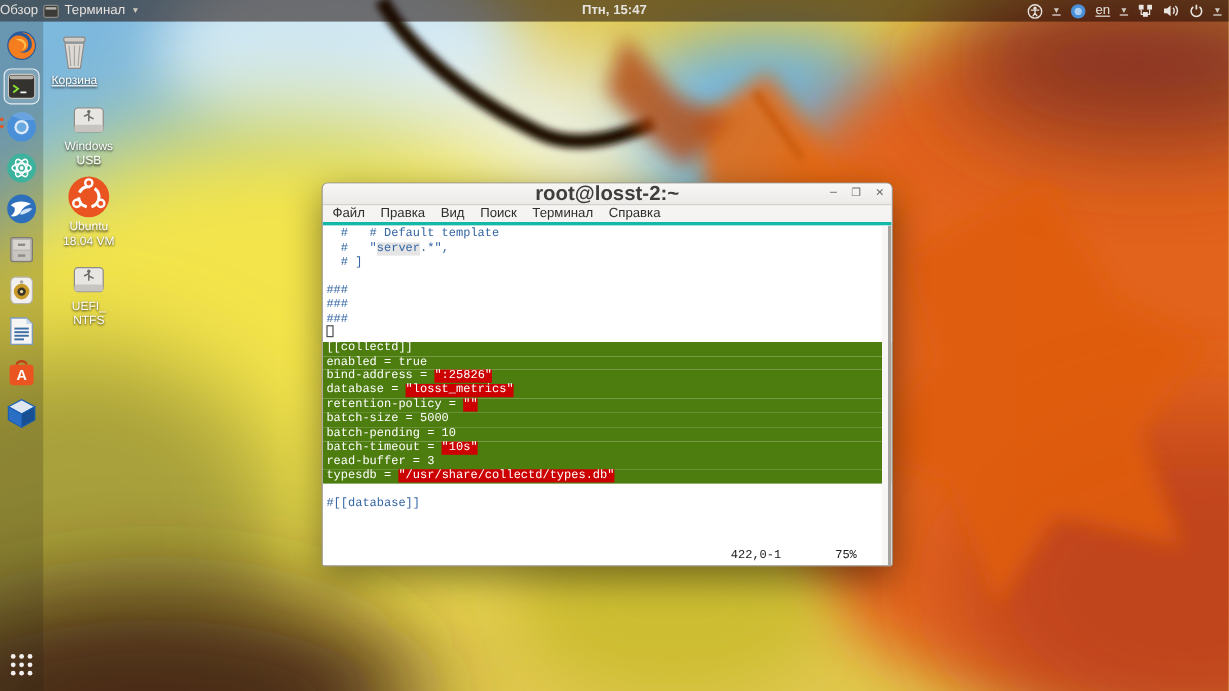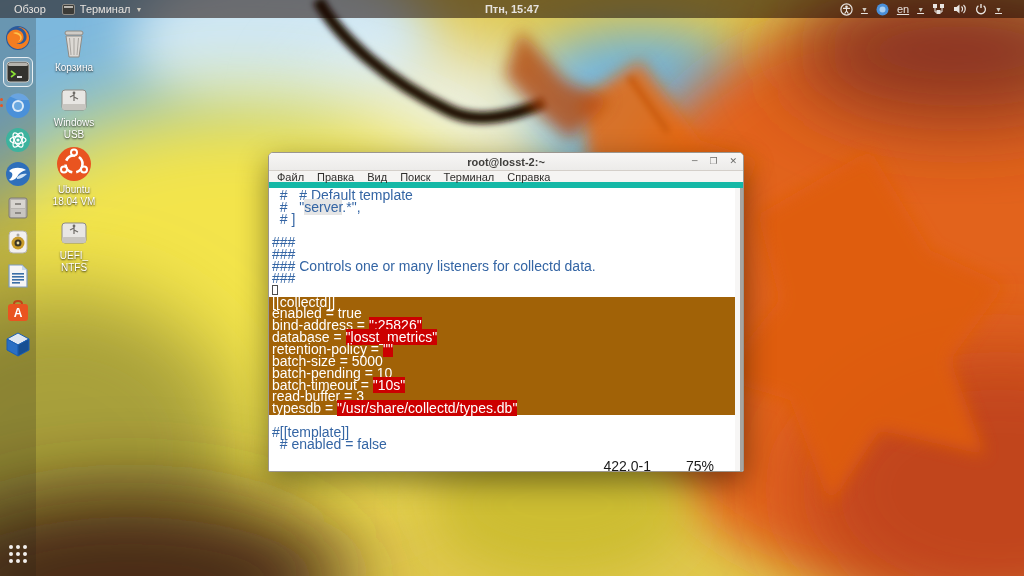--- a/index.html
+++ b/index.html
@@ -4,27 +4,27 @@
 <style>
   * { margin:0; padding:0; box-sizing:border-box; }
   html,body { width:1024px; height:576px; overflow:hidden; font-family:"Liberation Sans", sans-serif; }
   #desktop { position:relative; width:1024px; height:576px; background:#e3c94f; }
   #wallpaper { position:absolute; inset:0; }
 
   
   #topbar { position:absolute; left:0; top:0; width:1024px; height:18px;
     background:rgba(28,9,3,0.55); color:#e6e2de; font-size:11px;
     display:flex; align-items:center; z-index:50; }
-  #topbar .left { display:flex; align-items:center; gap:16px; padding-left:14px; }
+  #topbar .left { display:flex; align-items:center; gap:4px; }
   #topbar .appbtn { display:flex; align-items:center; gap:5px; }
   .mini-term { width:13px; height:11px; background:#3c3b37; border:1px solid #8d8b86; border-radius:2px; position:relative; }
   .mini-term:before { content:""; position:absolute; left:1px; top:1px; right:1px; height:2px; background:#b9b6b0; }
   .caret { font-size:7px; color:#cfcabf; line-height:1; }
   #clock { position:absolute; left:0; right:0; text-align:center; font-weight:bold; pointer-events:none; }
-  #topbar .right { margin-left:auto; display:flex; align-items:center; gap:8px; padding-right:22px; z-index:2;text-decoration:underline; }
+  #topbar .right { margin-left:auto; display:flex; align-items:center; gap:8px; padding-right:6px; z-index:2;text-decoration:underline; }
   .tray-svg { display:block; }
 
   
   #dock { position:absolute; left:0; top:18px; width:36px; height:558px;
     background:rgba(35,32,25,0.22); z-index:40; display:flex; flex-direction:column; align-items:center; }
   .dock-item { width:28px; height:28px; margin-top:6px; position:relative; display:flex; align-items:center; justify-content:center; }
   .dock-item.focused { outline:1px solid rgba(255,255,255,0.85); border-radius:5px; background:rgba(255,255,255,0.12); }
   .run-dot { position:absolute; left:-4px; width:3px; height:3px; border-radius:50%; background:#e95420; }
   #show-apps { margin-top:auto; margin-bottom:8px; }
 
@@ -34,31 +34,31 @@
   .desk-icon .glyph { display:flex; justify-content:center; margin-bottom:2px; }
   .desk-icon .lbl { line-height:12px; }
 
   
   #term-window { position:absolute; left:268px; top:152px; width:476px; height:320px;
     border:1px solid #9b968f; border-radius:5px 5px 2px 2px;
     box-shadow:0 10px 30px rgba(0,0,0,0.45); background:#fff; z-index:60;
     display:flex; flex-direction:column; overflow:hidden; }
   #titlebar { height:18px; background:linear-gradient(#f7f6f5,#ecebe9); border-bottom:1px solid #d4cfc9;
     position:relative; display:flex; align-items:center; justify-content:center; flex:0 0 auto; }
-  #titlebar .title { font-size:11px; font-weight:bold; color:#3f3e3c; }
+  #titlebar .title { font-size:17px; font-weight:bold; color:#3f3e3c; }
   #win-controls { position:absolute; right:6px; top:0; height:100%; display:flex; align-items:center; gap:12px;
     color:#6b6b68; font-size:9px; font-family:"DejaVu Sans", sans-serif; }
   #win-controls span { cursor:default; line-height:1; }
-  #menubar { height:17px; background:#f5f4f2; border-bottom:6px solid #14b8a6; display:flex; align-items:center;
+  #menubar { height:17px; background:#f5f4f2; border-bottom:3px solid #14b8a6; display:flex; align-items:center;
     gap:13px; padding-left:8px; font-size:11px; color:#2f2e2c; flex:0 0 auto; }
   #term-content { position:relative; flex:1; background:#ffffff; overflow:hidden;
-    font-family:Liberation Sans, sans-serif; font-size:14px; }
+    font-family:Liberation Mono, monospace; font-size:10px; }
   #term-lines { padding-top:2px; }
   .trow { height:11.85px; line-height:11.85px; white-space:pre; padding-left:3px; }
-  .trow.sel { background:#a16207; }
+  .trow.sel { background:#4d7c0f; }
   .s-c { color:#3465a4; }
   .s-w { color:#ffffff; }
   .s-r { color:#ffffff; background:#cc0000; }
   .s-y { color:#3465a4; background:#e5e5e5; }
   .cursor { display:inline-block; width:6px; height:10px; border:1px solid #4e4e4e; vertical-align:middle; margin-top:-2px; }
   #status-row { position:absolute; left:0; right:16px; bottom:1px; height:12px; color:#1a1a1a; }
   #status-row .ruler { position:absolute; right:76px; }
   #status-row .percent { position:absolute; right:13px; }
   #term-scrollbar { position:absolute; top:0; right:0; bottom:0; width:8px; background:#f7f6f5; }
   #term-scrollbar .thumb { position:absolute; top:0; bottom:0; right:0; width:3px; background:#a8a5a1; }
@@ -237,21 +237,21 @@
             <circle cx="11" cy="11" r="2"></circle>
             <circle cx="18" cy="11" r="2"></circle>
           <circle cx="4" cy="18" r="2"></circle>
             <circle cx="11" cy="18" r="2"></circle>
             <circle cx="18" cy="18" r="2"></circle>
         </g>
       </svg>
     </div>
   </div>
 
-  <div class="desk-icon" style="left:42px; top:28px;">
+  <div class="desk-icon" style="left:30px; top:28px;text-decoration:underline;">
     <div class="glyph">
       <svg width="30" height="32" viewBox="0 0 30 32">
         <rect x="6" y="3" width="18" height="4" rx="2" fill="#cfccc7" stroke="#8e8b86"></rect>
         <path d="M7,8 L10,29 L20,29 L23,8 Z" fill="#dcd9d4" stroke="#8e8b86"></path>
         <path d="M10.5,10 L12,27 M15,10 L15,27 M19.5,10 L18,27" stroke="#a8a5a0" fill="none"></path>
       </svg>
     </div>
     <div class="lbl">Корзина</div>
   </div>
 
@@ -313,36 +313,34 @@
       <span>Справка</span>
     </div>
     <div id="term-content">
       <div id="term-lines">
           <div class="trow"><span class="s-c">  #   # Default template</span></div>
           <div class="trow"><span class="s-c">  #   "</span><span class="s-y">server</span><span class="s-c">.*",</span></div>
           <div class="trow"><span class="s-c">  # ]</span></div>
           <div class="trow"></div>
           <div class="trow"><span class="s-c">###</span></div>
           <div class="trow"><span class="s-c">###</span></div>
-          <div class="trow"><span class="s-c">### Controls one or many listeners for collectd data.</span></div>
           <div class="trow"><span class="s-c">###</span></div>
           <div class="trow"><span class="cursor"></span></div>
           <div class="trow sel"><span class="s-w">[[collectd]]</span></div>
           <div class="trow sel"><span class="s-w">enabled = true</span></div>
           <div class="trow sel"><span class="s-w">bind-address = </span><span class="s-r">":25826"</span></div>
           <div class="trow sel"><span class="s-w">database = </span><span class="s-r">"losst_metrics"</span></div>
           <div class="trow sel"><span class="s-w">retention-policy = </span><span class="s-r">""</span></div>
           <div class="trow sel"><span class="s-w">batch-size = 5000</span></div>
           <div class="trow sel"><span class="s-w">batch-pending = 10</span></div>
           <div class="trow sel"><span class="s-w">batch-timeout = </span><span class="s-r">"10s"</span></div>
           <div class="trow sel"><span class="s-w">read-buffer = 3</span></div>
           <div class="trow sel"><span class="s-w">typesdb = </span><span class="s-r">"/usr/share/collectd/types.db"</span></div>
           <div class="trow"></div>
-          <div class="trow"><span class="s-c">#[[template]]</span></div>
-          <div class="trow"><span class="s-c">  # enabled = false</span></div>
+          <div class="trow"><span class="s-c">#[[database]]</span></div>
         </div>
       <div id="status-row">
         <span class="ruler">422,0-1</span>
         <span class="percent">75%</span>
       </div>
       <div id="term-scrollbar">
         <div class="thumb"></div>
       </div>
     </div>
   </div>

